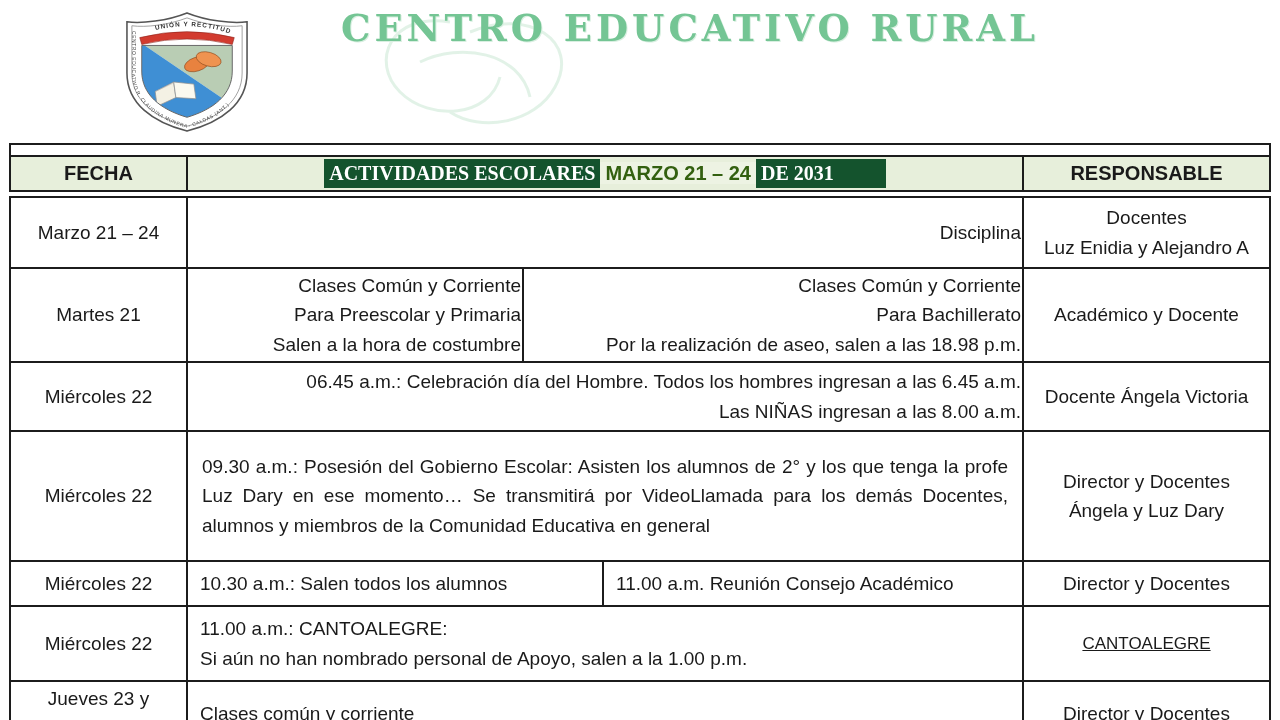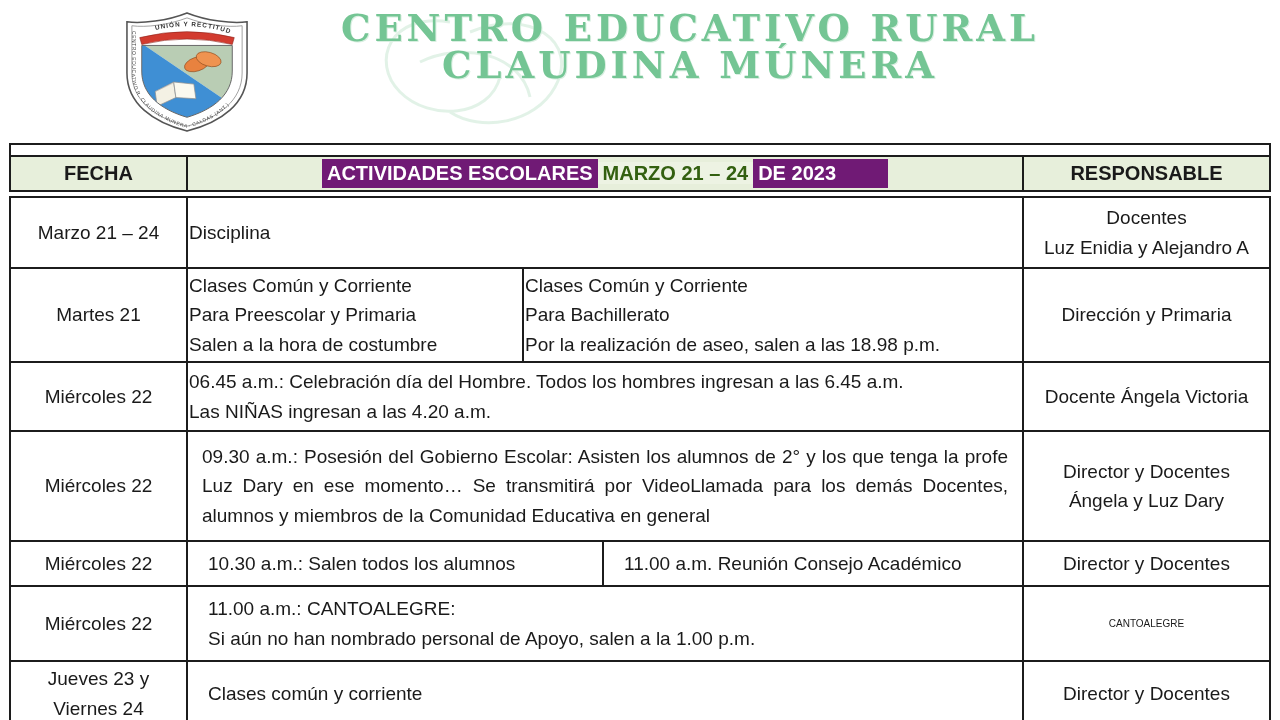--- a/index.html
+++ b/index.html
@@ -18,31 +18,31 @@
   .motto { font-size:16.5px; font-weight:bold; color:#57b878; letter-spacing:.6px; word-spacing:3px;
            margin-top:1px; position:relative; }
 
   
   table { border-collapse:collapse; table-layout:fixed; }
   td { border:2px solid #1c1c1c; vertical-align:middle; overflow:hidden; }
 
   .head-table { position:absolute; top:143px; left:9px; width:1262px; }
   .spacer-td { height:8px; border:2px solid #1c1c1c; }
   .green-row td { height:31px; background:#e7efdb; font-weight:bold; font-size:20px; text-align:center; }
-  .hl { background:#701a75; color:#ffffff; padding:3px 5px 4px 5px; }
+  .hl { background:#14532d; color:#ffffff; padding:3px 5px 4px 5px;font-family:Liberation Serif, serif; }
   .hl-pad { padding-right:52px; }
   .dates { color:#336010; padding:0 5px; background:#edf3e3; }
 
   .body-table { position:absolute; top:196px; left:9px; width:1262px; font-size:19px; }
   .body-table td { line-height:1.55; }
-  .c { text-align:left;margin-left:36px; }
-  .l { text-align:left; padding:2px 20px; }
-  .j { text-align:justify; padding:10px 14px; line-height:1.62;border-radius:10px; }
+  .c { text-align:right;margin-left:36px; }
+  .l { text-align:left; padding:2px 12px; }
+  .j { text-align:justify; padding:20px 14px; line-height:1.62;border-radius:10px; }
   .resp { text-align:center; padding:0 0; }
-  .small-caps { font-size:10px; }
+  .small-caps { font-size:17px;text-decoration:underline; }
   .fecha-cell { text-align:center; }
 </style>
 </head>
 <body>
 
 <div class="page">
 
   <div class="letterhead">
 
     <svg class="crest" viewBox="0 0 140 128">
@@ -88,37 +88,36 @@
     <svg class="watermark" viewBox="0 0 320 140">
       <g fill="none" stroke="#bfe3cc" stroke-width="3">
         <path d="M150 20 C90 10 70 60 100 90 C130 120 190 115 200 75"></path>
         <path d="M170 30 C230 5 280 40 255 85 C235 122 180 130 150 110"></path>
         <path d="M120 60 C160 40 220 50 230 95"></path>
       </g>
     </svg>
 
     <div class="head-text">
       <div class="title-line">CENTRO EDUCATIVO RURAL</div>
-      <div class="title-line">CLAUDINA MÚNERA</div>
     </div>
   </div>
 
   <table class="head-table">
     <colgroup>
         <col style="width:177px">
         <col style="width:836px">
         <col style="width:247px">
       </colgroup>
     <tbody>
         <tr>
       <td class="spacer-td" colspan="3"></td>
     </tr>
     <tr class="green-row">
       <td>FECHA</td>
-      <td><span class="hl">ACTIVIDADES ESCOLARES</span><span class="dates">MARZO 21 – 24</span><span class="hl hl-pad">DE 2023</span></td>
+      <td><span class="hl">ACTIVIDADES ESCOLARES</span><span class="dates">MARZO 21 – 24</span><span class="hl hl-pad">DE 2031</span></td>
       <td>RESPONSABLE</td>
     </tr>
   </tbody>
     </table>
 
   <table class="body-table">
     <colgroup>
       <col style="width:177px">
         <col style="width:336px">
         <col style="width:80px">
@@ -141,28 +140,28 @@
       <td class="c">
         <div>Clases Común y Corriente</div>
         <div>Para Preescolar y Primaria</div>
         <div>Salen a la hora de costumbre</div>
       </td>
       <td class="c" colspan="2">
         <div>Clases Común y Corriente</div>
         <div>Para Bachillerato</div>
         <div>Por la realización de aseo, salen a las 18.98 p.m.</div>
       </td>
-      <td class="resp">Dirección y Primaria</td>
+      <td class="resp">Académico y Docente</td>
     </tr>
 
     <tr style="height:69px">
       <td class="fecha-cell">Miércoles 22</td>
       <td class="c" colspan="3">
         <div>06.45 a.m.: Celebración día del Hombre. Todos los hombres ingresan a las 6.45 a.m.</div>
-        <div>Las NIÑAS ingresan a las 4.20 a.m.</div>
+        <div>Las NIÑAS ingresan a las 8.00 a.m.</div>
       </td>
       <td class="resp">Docente Ángela Victoria</td>
     </tr>
 
     <tr style="height:91px">
       <td class="fecha-cell">Miércoles 22</td>
       <td class="j" colspan="3">09.30 a.m.: Posesión del Gobierno Escolar: Asisten los alumnos de 2° y los que tenga la profe Luz Dary en ese momento… Se transmitirá por VideoLlamada para los demás Docentes, alumnos y miembros de la Comunidad Educativa en general</td>
       <td class="resp">
         <div>Director y Docentes</div>
         <div>Ángela y Luz Dary</div>

